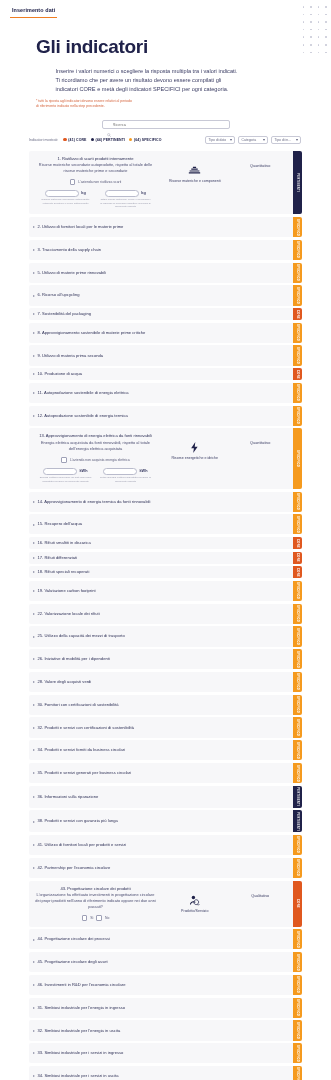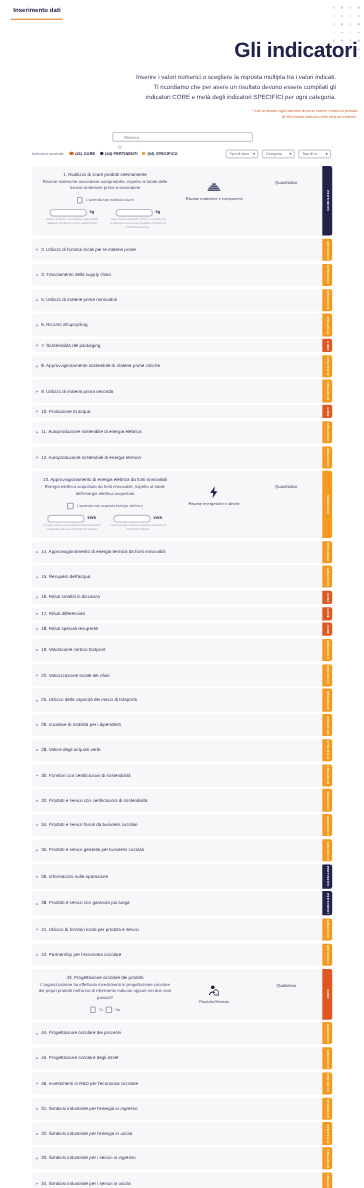--- a/index.html
+++ b/index.html
@@ -24,21 +24,21 @@
   .topbar{
     height:22px;display:flex;align-items:center;padding-left:10px;
     border-bottom:none;position:relative;z-index:3;
   }
   .topbar-tab{
     font-size:5.4px;font-weight:bold;letter-spacing:.1px;color:#20224a;
     padding:3px 2px 4px 2px;border-bottom:1.3px solid #ef7d22;
   }
 
   
-  .hero{padding:14px 6px 0;text-align:right;position:relative;z-index:2;margin-left:30px;}
+  .hero{padding:14px 6px 0;text-align:left;position:relative;z-index:2;margin-left:30px;}
   .hero h1{
     font-size:19px;font-weight:bold;letter-spacing:-.3px;color:#20224a;
     margin-bottom:9px;
   }
   .hero p.lead{
     font-size:5.6px;line-height:9px;color:#3a3c63;max-width:250px;margin:0 auto;
   }
   .hero p.note{
     font-size:3.5px;line-height:5px;color:#d4623a;margin-top:5px;
   }

